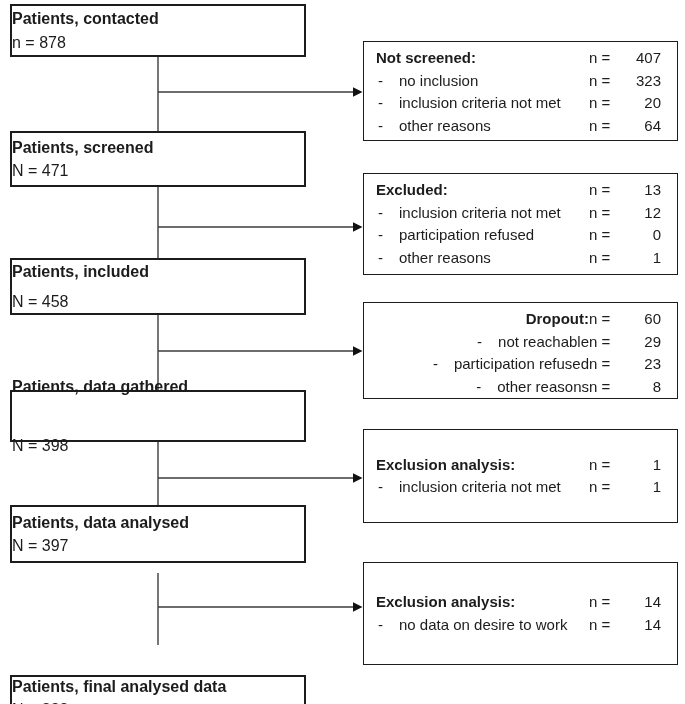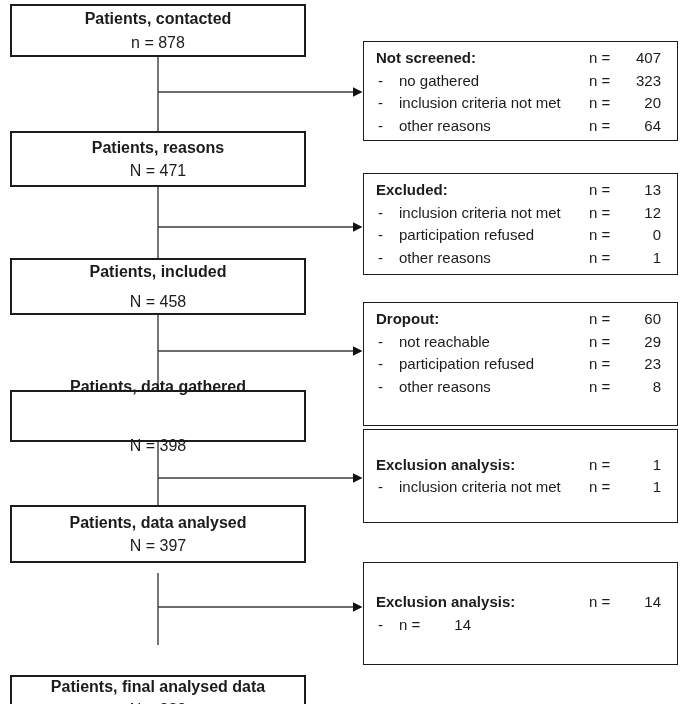--- a/index.html
+++ b/index.html
@@ -20,21 +20,21 @@
   }
   .lbox {
     position: absolute;
     left: 10px;
     width: 296px;
     border: 2.5px solid #1c1c1c;
     background: #ffffff;
     box-sizing: border-box;
     display: flex;
     flex-direction: column;
-    align-items: center;
+    align-items: flex-start;
     justify-content: center;
     text-align: center;
     z-index: 1;
     line-height: 1.45;
     font-size: 16px;
   }
   .lbox .ltitle { font-weight: bold; }
   #L1 { top: 4px;   height: 53px; }
   #L2 { top: 131px; height: 56px; }
   #L3 { top: 258px; height: 57px; gap: 7px; }
@@ -51,21 +51,21 @@
     box-sizing: border-box;
     z-index: 1;
     font-size: 15px;
     display: flex;
     flex-direction: column;
     justify-content: flex-start;
     padding: 5px 16px 5px 12px;
   }
   #R1 { top: 41px;  height: 100px; }
   #R2 { top: 173px; height: 102px; }
-  #R3 { top: 302px; height: 124px;  }
+  #R3 { top: 302px; height: 97px; align-items: flex-end;  }
   #R4 { top: 429px; height: 94px;  justify-content: center; }
   #R5 { top: 562px; height: 103px; justify-content: center; }
 
   .srow {
     display: flex;
     align-items: baseline;
     line-height: 22.5px;
     white-space: nowrap;
   }
   .srow .rlabel { flex: 1; overflow: hidden; }
@@ -98,21 +98,21 @@
     <polygon points="353,346.2 362.5,351 353,355.8" fill="#111111"></polygon>
     <polygon points="353,473.2 362.5,478 353,482.8" fill="#111111"></polygon>
     <polygon points="353,602.2 362.5,607 353,611.8" fill="#111111"></polygon>
   </svg>
 
   <div class="lbox" id="L1">
     <div class="ltitle">Patients, contacted</div>
     <div class="lsub">n = 878</div>
   </div>
   <div class="lbox" id="L2">
-    <div class="ltitle">Patients, reasons</div>
+    <div class="ltitle">Patients, screened</div>
     <div class="lsub">N = 471</div>
   </div>
   <div class="lbox" id="L3">
     <div class="ltitle">Patients, included</div>
     <div class="lsub">N = 458</div>
   </div>
   <div class="lbox" id="L4">
     <div class="ltitle">Patients, data gathered</div>
     <div class="lsub">N = 398</div>
   </div>
@@ -128,21 +128,21 @@
   <div class="sbox" id="R1">
     <div class="srow header">
       <span class="rlabel">Not screened:</span>
       <span class="nv">
           <span>n =</span>
           <span class="num">407</span>
         </span>
     </div>
     <div class="srow">
       <span class="dash">-</span>
-      <span class="rlabel">no gathered</span>
+      <span class="rlabel">no inclusion</span>
       <span class="nv">
           <span>n =</span>
           <span class="num">323</span>
         </span>
     </div>
     <div class="srow">
       <span class="dash">-</span>
       <span class="rlabel">inclusion criteria not met</span>
       <span class="nv">
           <span>n =</span>
@@ -248,20 +248,21 @@
   <div class="sbox" id="R5">
     <div class="srow header">
       <span class="rlabel">Exclusion analysis:</span>
       <span class="nv">
           <span>n =</span>
           <span class="num">14</span>
         </span>
     </div>
     <div class="srow">
       <span class="dash">-</span>
+      <span class="rlabel">no data on desire to work</span>
       <span class="nv">
           <span>n =</span>
           <span class="num">14</span>
         </span>
     </div>
   </div>
 
 </div>
 
 </body></html>

